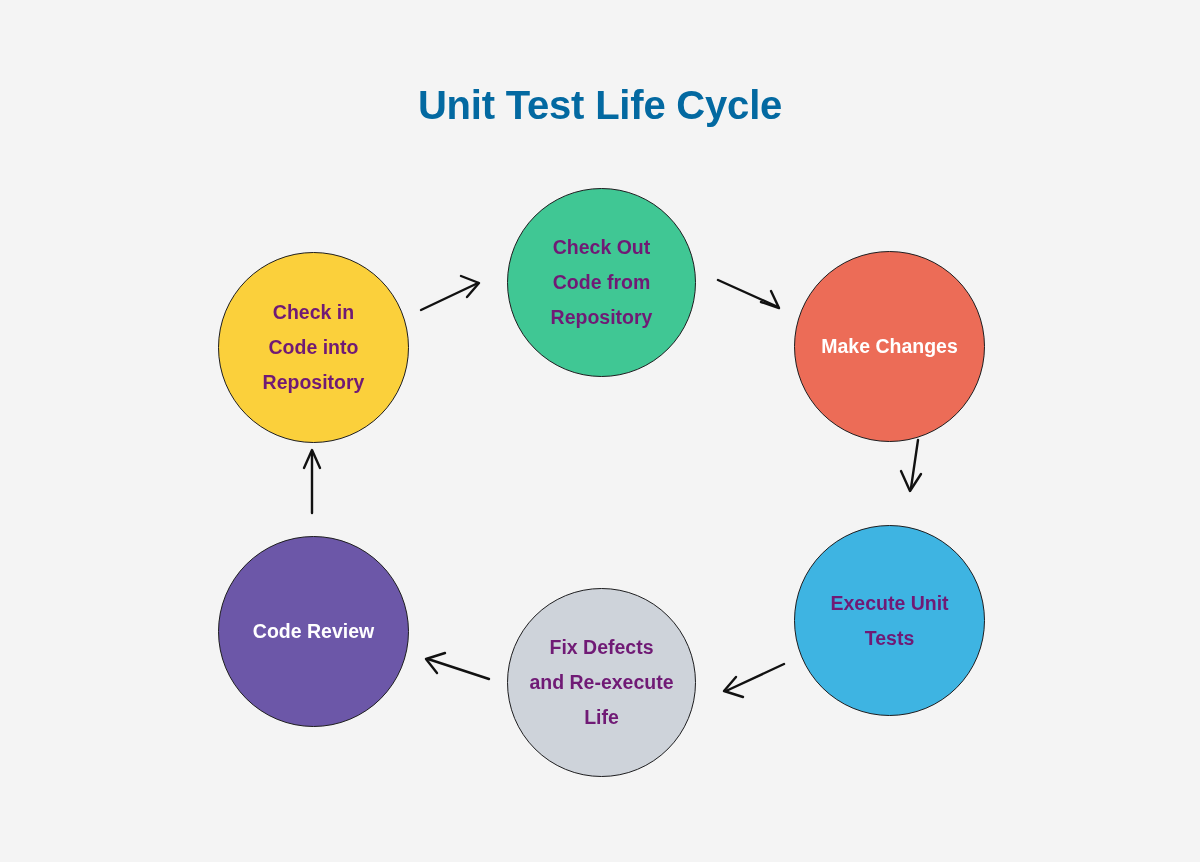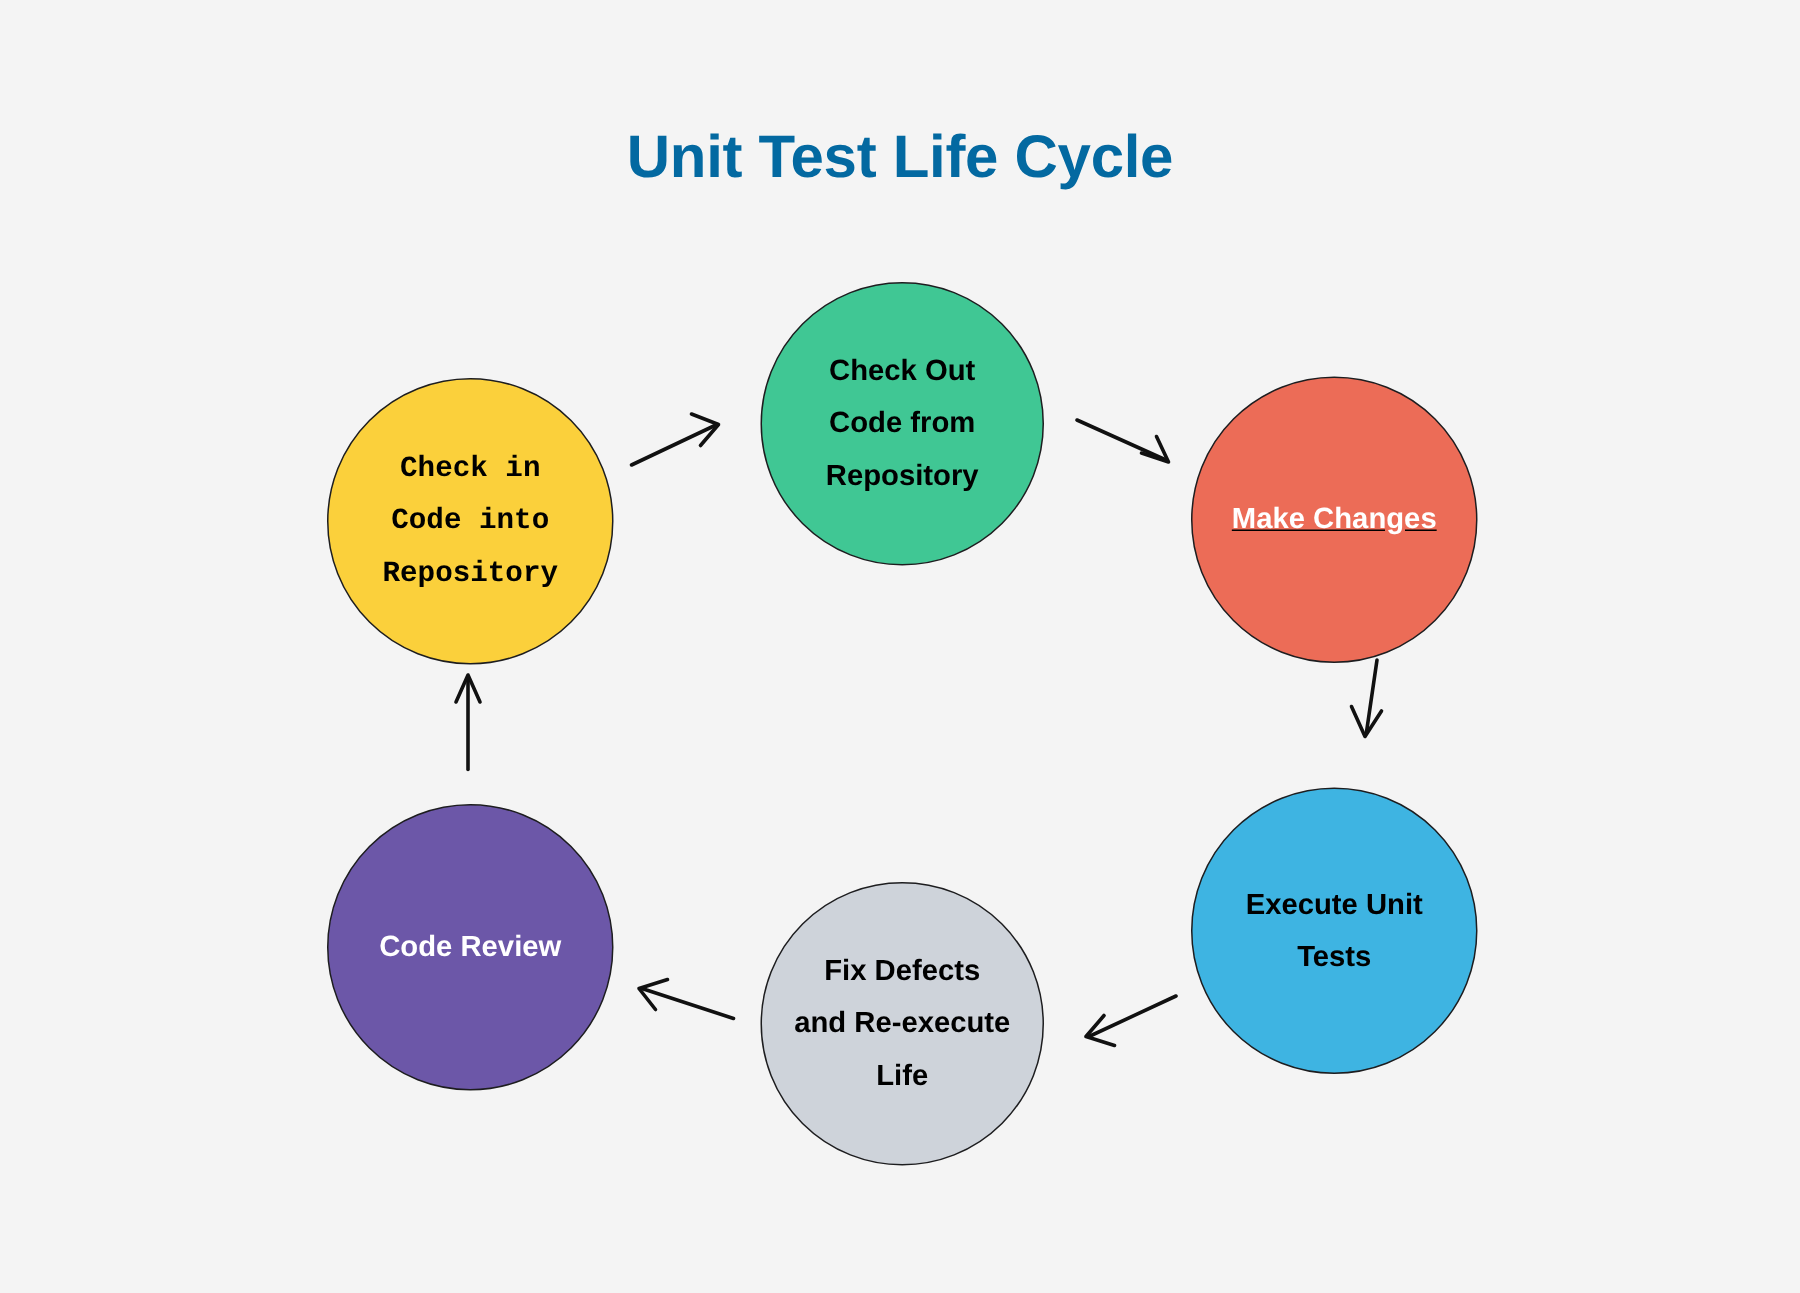--- a/index.html
+++ b/index.html
@@ -40,28 +40,28 @@
     justify-content: center;
     text-align: center;
   }
   .node-label {
     font-size: 19.5px;
     font-weight: bold;
     line-height: 35px;
     padding: 0 10px;
     white-space: pre-line;
   }
-  #node-checkin      { left: 218px; top: 252px; width: 191px; height: 191px; background: #fbd03b; font-family: Liberation Mono, monospace; }
+  #node-checkin      { left: 218px; top: 252px; width: 191px; height: 191px; background: #fbd03b; }
   #node-checkout     { left: 507px; top: 188px; width: 189px; height: 189px; background: #40c794; }
-  #node-makechanges  { left: 794px; top: 251px; width: 191px; height: 191px; background: #ec6c57; text-decoration: underline; }
+  #node-makechanges  { left: 794px; top: 251px; width: 191px; height: 191px; background: #ec6c57; }
   #node-execute      { left: 794px; top: 525px; width: 191px; height: 191px; background: #3eb4e2; text-align: center; }
   #node-fixdefects   { left: 507px; top: 588px; width: 189px; height: 189px; background: #ced3da; }
   #node-codereview   { left: 218px; top: 536px; width: 191px; height: 191px; background: #6c57a8; }
 
-  .label-dark  { color: #000000; }
+  .label-dark  { color: #701a75; }
   .label-light { color: #ffffff; }
 
   #arrow-layer {
     position: absolute;
     left: 0;
     top: 0;
     width: 1200px;
     height: 862px;
     pointer-events: none;
   }

